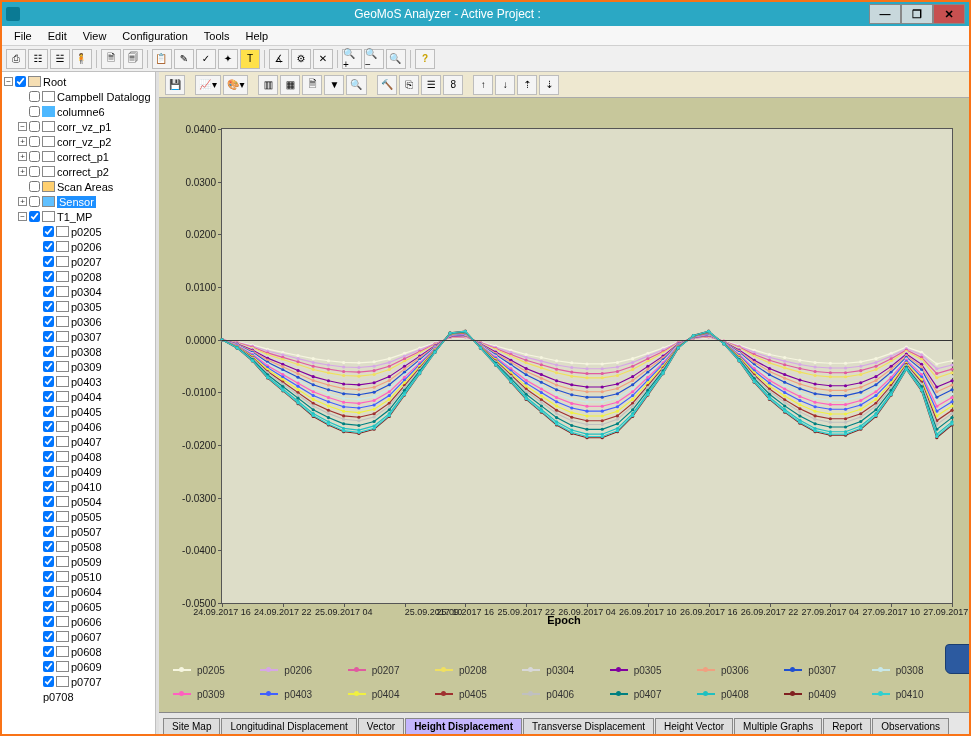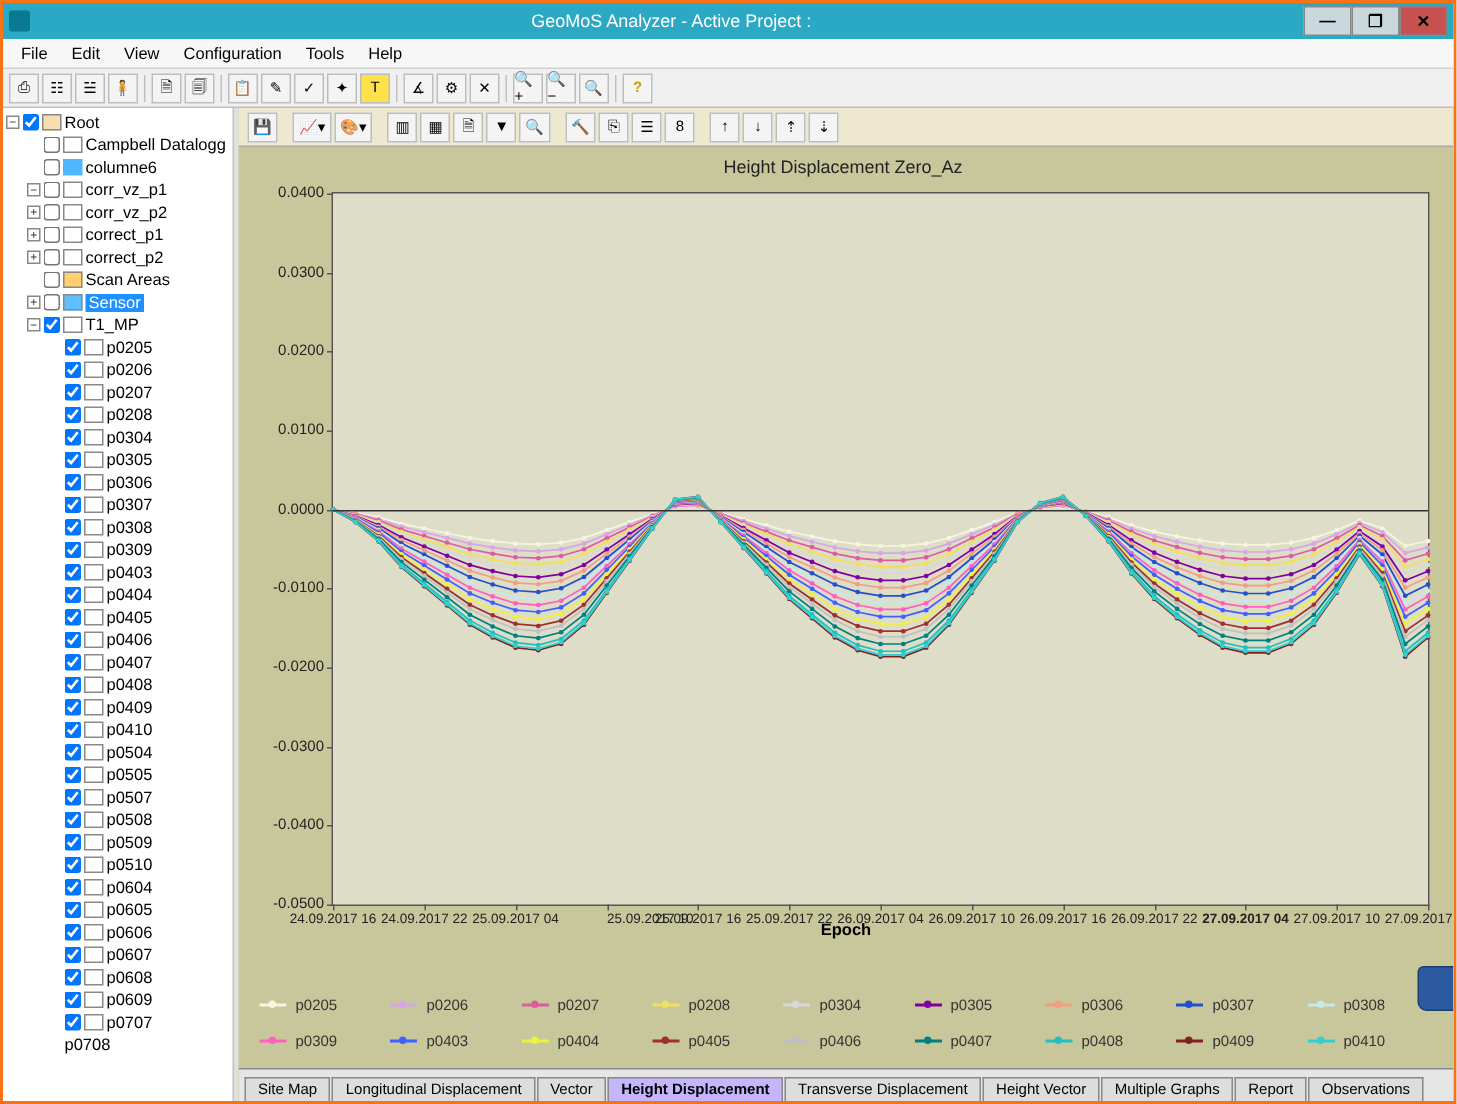--- a/index.html
+++ b/index.html
@@ -471,21 +471,20 @@
             <span>8</span>
           </div>
         <div class="ct-sep"></div>
         <div class="ct-btn">↑</div>
         <div class="ct-btn">↓</div>
         <div class="ct-btn">⇡</div>
         <div class="ct-btn">⇣</div>
       </div>
 
       <div class="chart-area">
-        <div class="chart-title">Height Displacement Zero_Az</div>
         <div class="ylabel">Height Displacement [m]</div>
         <div class="plot-frame" id="plot-frame">
           <svg class="series" id="series-svg" preserveAspectRatio="none" viewBox="0 0 720 500">
               <path d="M0.0 222.2 L15.0 224.4 L30.0 227.8 L45.0 232.2 L60.0 235.6 L75.0 238.9 L90.0 242.2 L105.0 244.4 L120.0 246.2 L135.0 246.7 L150.0 245.6 L165.0 242.2 L180.0 236.7 L195.0 231.1 L210.0 225.6 L225.0 220.4 L240.0 220.0 L255.0 224.4 L270.0 228.9 L285.0 233.3 L300.0 237.8 L315.0 241.1 L330.0 244.4 L345.0 246.7 L360.0 247.8 L375.0 247.8 L390.0 246.2 L405.0 242.2 L420.0 236.7 L435.0 231.1 L450.0 224.4 L465.0 221.1 L480.0 220.0 L495.0 223.3 L510.0 227.8 L525.0 233.3 L540.0 237.8 L555.0 241.1 L570.0 244.0 L585.0 246.2 L600.0 247.1 L615.0 247.1 L630.0 245.6 L645.0 242.2 L660.0 236.7 L675.0 230.0 L690.0 235.6 L705.0 247.8 L720.0 244.4 " class="series-path" stroke="#f6f6e0"></path>
               <circle cx="0" cy="222.22222222222223" class="series-dot" fill="#f6f6e0"></circle>
               <circle cx="15" cy="224.44444444444446" class="series-dot" fill="#f6f6e0"></circle>
               <circle cx="30" cy="227.7777777777778" class="series-dot" fill="#f6f6e0"></circle>
               <circle cx="45" cy="232.22222222222226" class="series-dot" fill="#f6f6e0"></circle>
               <circle cx="60" cy="235.55555555555557" class="series-dot" fill="#f6f6e0"></circle>
               <circle cx="75" cy="238.8888888888889" class="series-dot" fill="#f6f6e0"></circle>
@@ -1417,21 +1416,21 @@
             <div class="xtick" style="left: 41.6667%;">25.09.2017 22</div>
             <div class="xtick-line" style="left: 41.6667%;"></div>
             <div class="xtick" style="left: 50%;">26.09.2017 04</div>
             <div class="xtick-line" style="left: 50%;"></div>
             <div class="xtick" style="left: 58.3333%;">26.09.2017 10</div>
             <div class="xtick-line" style="left: 58.3333%;"></div>
             <div class="xtick" style="left: 66.6667%;">26.09.2017 16</div>
             <div class="xtick-line" style="left: 66.6667%;"></div>
             <div class="xtick" style="left: 75%;">26.09.2017 22</div>
             <div class="xtick-line" style="left: 75%;"></div>
-            <div class="xtick" style="left: 83.3333%; font-weight: bold;">27.09.2017 04</div>
+            <div class="xtick" style="left: 83.3333%;">27.09.2017 04</div>
             <div class="xtick-line" style="left: 83.3333%;"></div>
             <div class="xtick" style="left: 91.6667%;">27.09.2017 10</div>
             <div class="xtick-line" style="left: 91.6667%;"></div>
             <div class="xtick" style="left: 100%;">27.09.2017 16</div>
             <div class="xtick-line" style="left: 100%;"></div>
           </div>
         <div class="xlabel">Epoch</div>
         <div class="legend-area" id="legend-area">
             <div class="legend-item">
               <span class="legend-sw" style="background: rgb(246, 246, 224);"></span>

